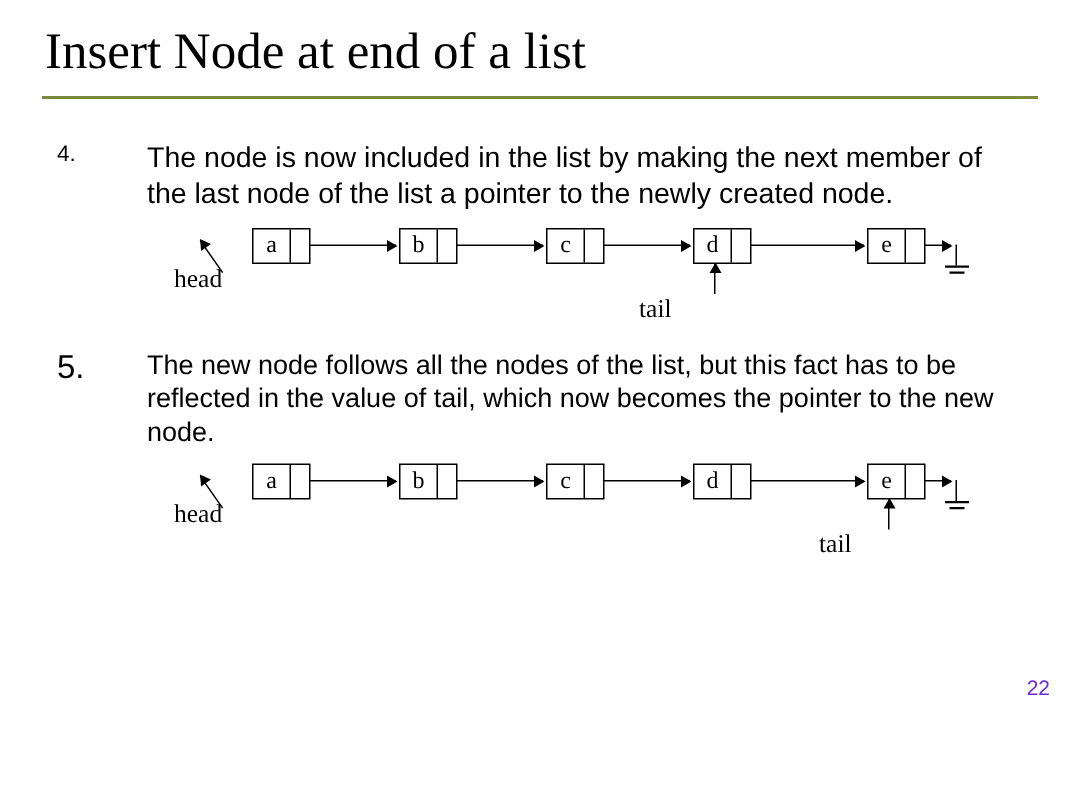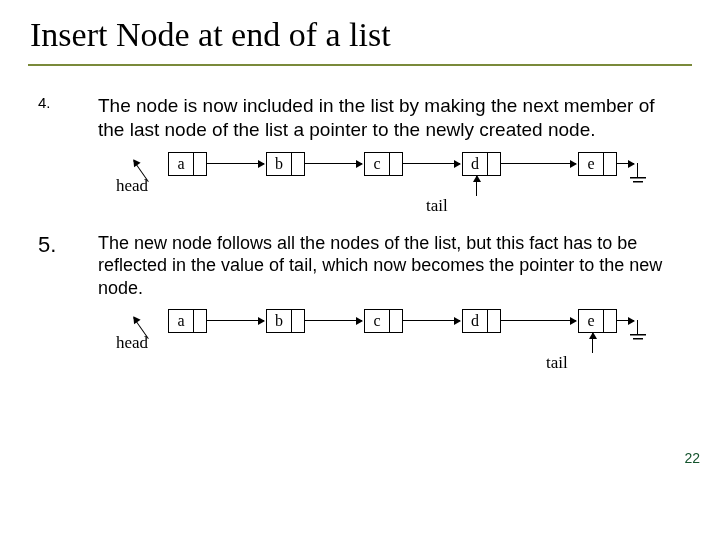--- a/index.html
+++ b/index.html
@@ -148,21 +148,21 @@
     border-bottom: 7px solid #000;
     border-left: 4px solid transparent;
     border-right: 4px solid transparent;
   }
   .pagenum {
     position: absolute;
     right: 20px;
     bottom: 10px;
     font-family: Arial, sans-serif;
     font-size: 14px;
-    color: #14532d;
+    color: #6d28d9;
   }
 </style>
 </head>
 <body>
 
 <div class="slide">
 
   <div class="title">Insert Node at end of a list</div>
 
   <div class="body-area">

